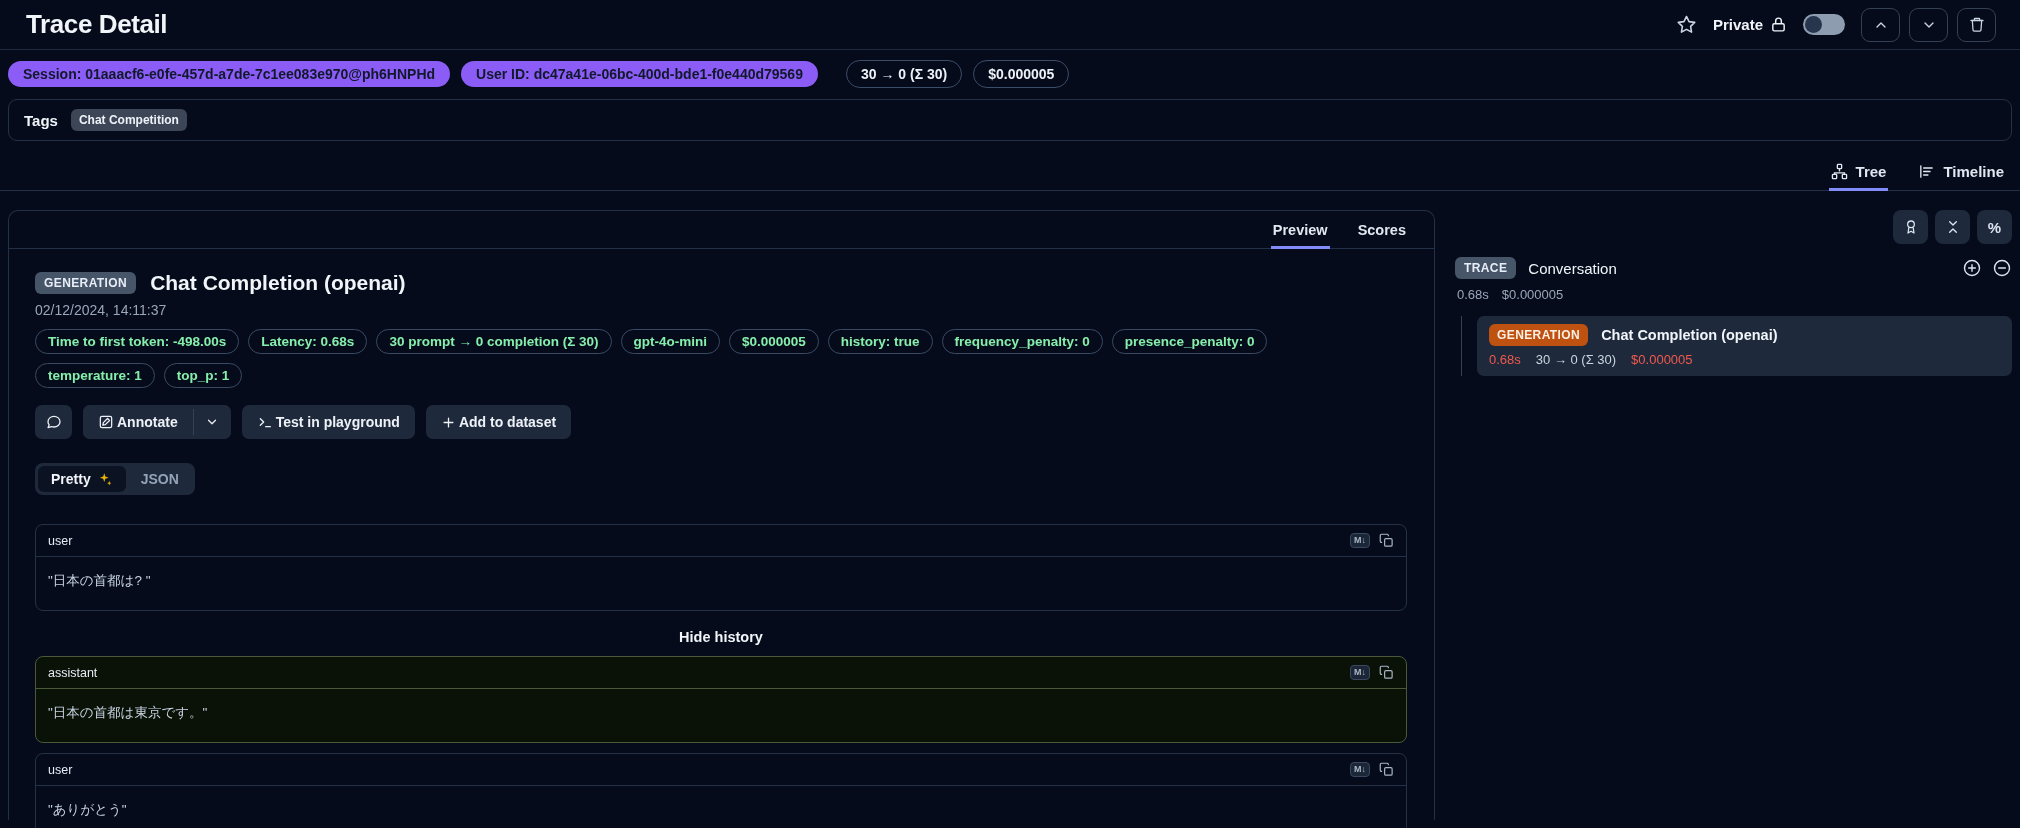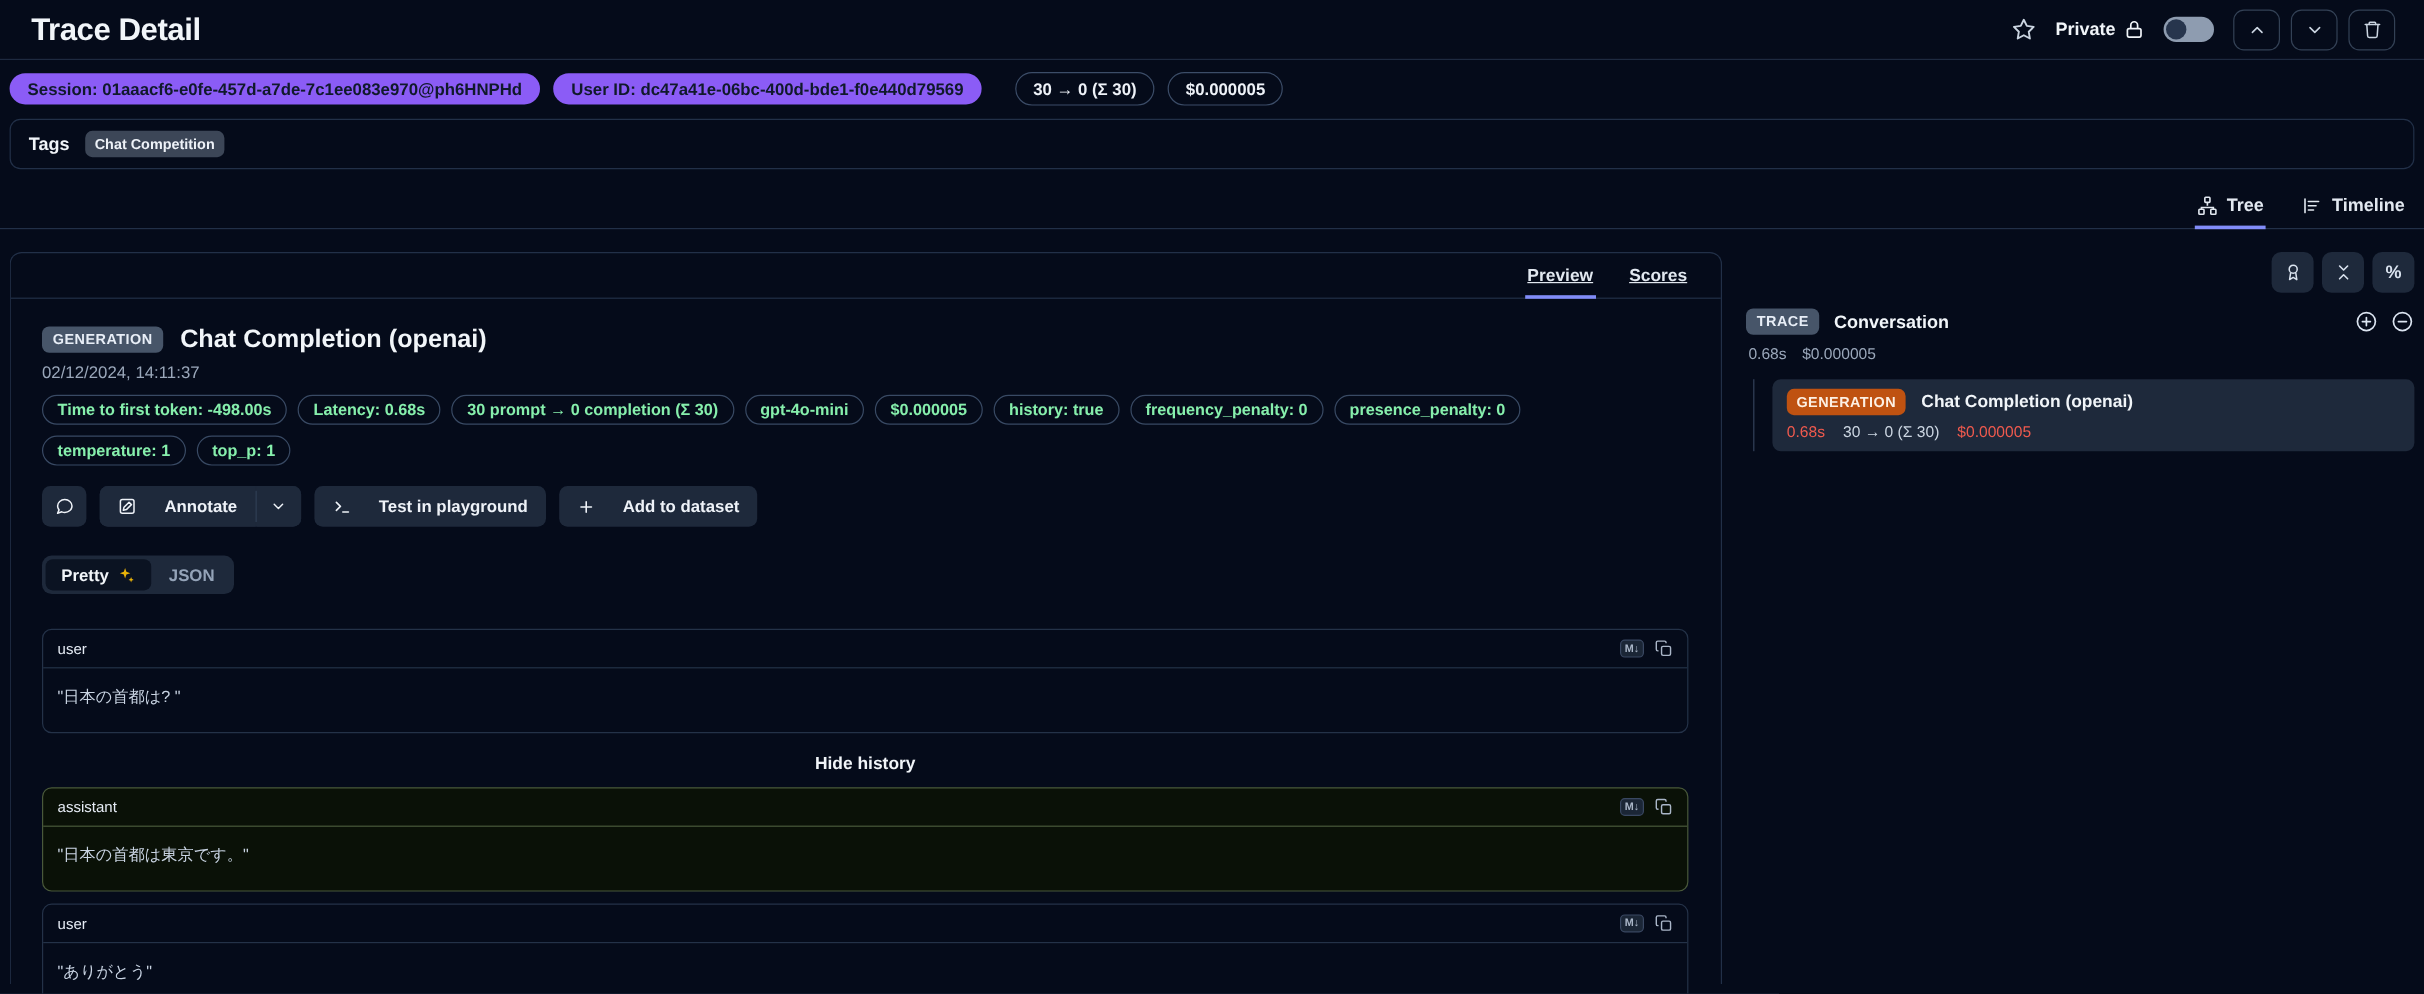--- a/index.html
+++ b/index.html
@@ -45,38 +45,38 @@
     color:#e2e8f0; padding:6px 2px 8px; border-bottom:3px solid transparent; margin-bottom:-1px; cursor:pointer; }
   .view-tab.active{ border-bottom-color:#818cf8; }
 
   
   .main{ display:flex; gap:20px; margin-top:19px; padding:0 8px; align-items:flex-start; }
   .card{ flex:0 0 1427px; height:610px; border:1px solid #223048; border-bottom:0;
     border-radius:10px 10px 0 0; display:flex; flex-direction:column; }
   .card-tabbar{ display:flex; justify-content:flex-end; gap:26px; padding:0 26px;
     border-bottom:1px solid #223048; }
   .card-tab{ font-size:14.5px; font-weight:600; color:#e2e8f0; padding:11px 2px 8px;
-    border-bottom:3px solid transparent; margin-bottom:-1px; cursor:pointer;text-decoration:underline; }
+    border-bottom:3px solid transparent; margin-bottom:-1px; cursor:pointer; }
   .card-tab.active{ border-bottom-color:#818cf8; }
   .card-body{ padding:22px 26px 0; }
 
   .title-row{ display:flex; align-items:center; gap:14px; }
   .type-badge{ background:#475569; color:#e8eef7; font-size:12px; font-weight:bold;
     padding:4px 9px; border-radius:6px; letter-spacing:0.4px; }
   .obs-title{ font-size:21px; font-weight:bold; }
   .obs-date{ margin-top:7px; color:#9aa7ba; font-size:14px; }
 
   .badge-wrap{ margin-top:11px; display:flex; flex-wrap:wrap; gap:9px; max-width:1300px; }
   .stat-badge{ border:1px solid #394a64; border-radius:999px; padding:4px 12px;
     font-size:13.5px; font-weight:600; color:#86efac; white-space:nowrap; }
 
   .actions-row{ margin-top:17px; display:flex; gap:11px; align-items:center; }
   .btn{ background:#1e293b; color:#eef2f8; border:none; border-radius:7px; height:34px;
     font-family:inherit; font-size:14px; font-weight:600; display:flex; align-items:center;
-    gap:23px; padding:0 15px; cursor:pointer; }
+    gap:3px; padding:0 15px; cursor:pointer; }
   .btn.icon-only{ width:37px; padding:0; justify-content:center; }
   .split{ display:flex; background:#1e293b; border-radius:7px; overflow:hidden; }
   .split .btn{ border-radius:0; }
   .split .divider{ width:1px; background:#33415a; margin:4px 0; }
 
   .seg-control{ margin-top:24px; display:inline-flex; background:#1e293b; border-radius:8px; padding:3px; gap:2px; }
   .seg{ display:flex; align-items:center; gap:7px; padding:5px 13px; border-radius:6px;
     font-size:14px; font-weight:600; color:#94a3b8; cursor:pointer; }
   .seg.active{ background:#0b1322; color:#f1f5f9; }
 
@@ -96,21 +96,21 @@
   .mb18{ margin-bottom:18px; }
   .mt10{ margin-top:10px; }
 
   
   .tree-panel{ flex:1; display:flex; flex-direction:column; }
   .tree-controls{ display:flex; justify-content:flex-end; gap:7px; }
   .sq-btn{ width:35px; height:34px; background:#1e293b; border:none; border-radius:8px;
     display:flex; align-items:center; justify-content:center; color:#dbe4f0; cursor:pointer;
     font-family:inherit; font-size:15px; font-weight:bold; }
   .trace-row{ margin-top:13px; display:flex; align-items:center; gap:12px; }
-  .trace-name{ font-size:15px; font-weight:700; }
+  .trace-name{ font-size:15px; font-weight:400; }
   .spacer{ flex:1; }
   .circle-btns{ display:flex; gap:10px; color:#dbe4f0; }
   .trace-metrics{ margin-top:8px; display:flex; gap:13px; font-size:13px; color:#9aa7ba; padding-left:2px; }
   .tree-item-row{ margin-top:14px; display:flex; }
   .tree-indent{ width:16px; margin-left:6px; border-left:1px solid #33415a; }
   .gen-item{ flex:1; background:#1e293b; border-radius:7px; padding:8px 12px 9px; cursor:pointer; }
   .gen-line1{ display:flex; align-items:center; gap:13px; }
   .gen-badge{ background:#bf5211; color:#fdf0e4; font-size:12px; font-weight:bold;
     padding:4px 8px; border-radius:6px; letter-spacing:0.4px; }
   .gen-name{ font-size:14.5px; font-weight:600; }

